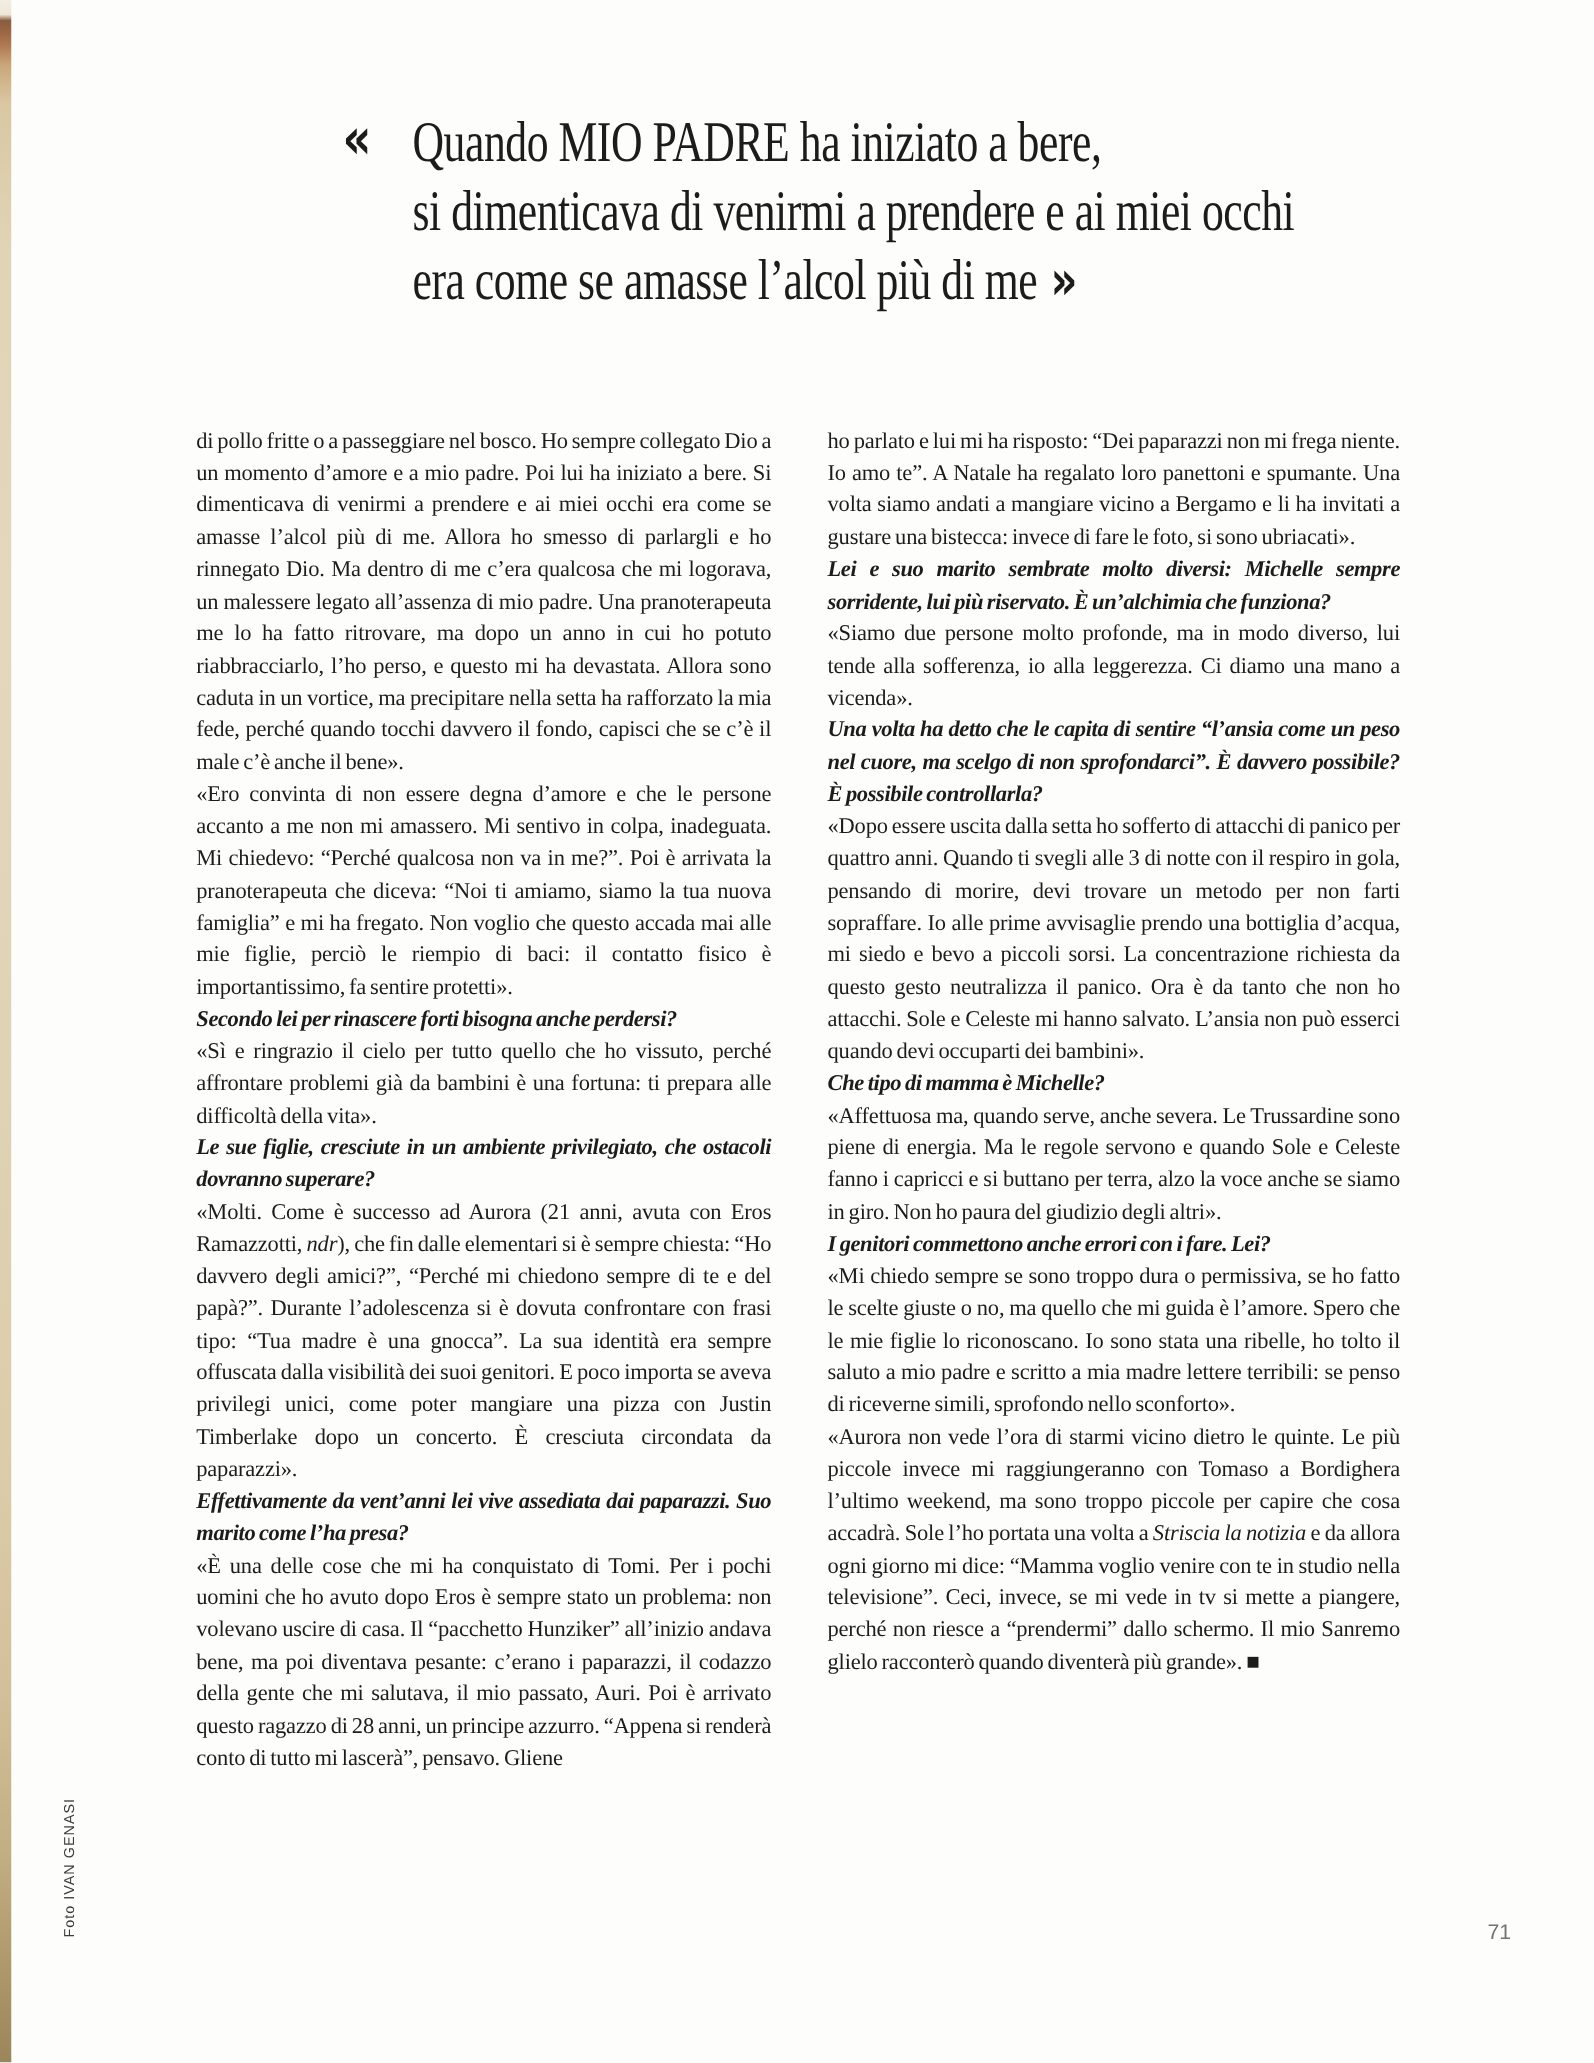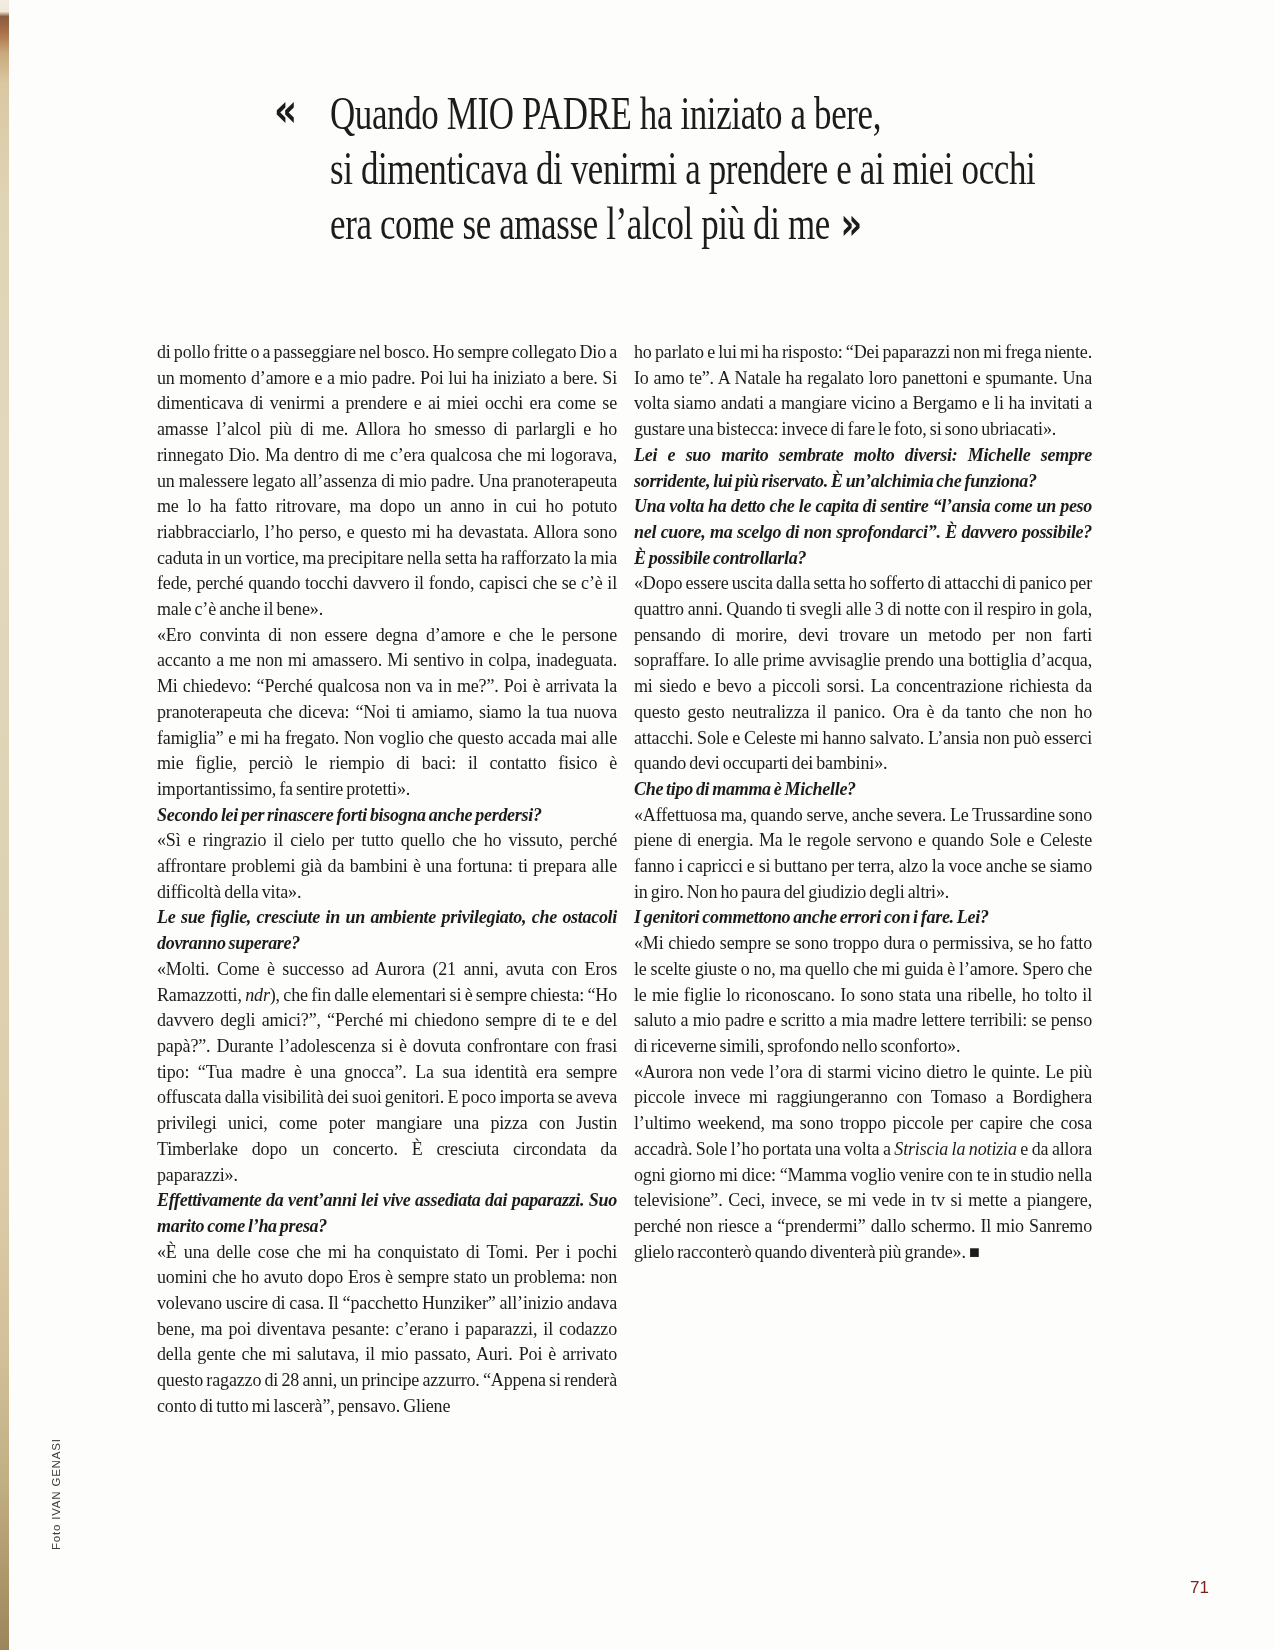--- a/index.html
+++ b/index.html
@@ -50,38 +50,38 @@
   }
   .column{
     position:absolute;top:340px;
     text-align:justify;
     font-size:18px;
     line-height:25.7px;
     letter-spacing:-0.15px;
     word-spacing:-1.2px;
   }
   .col-left{left:157px;width:460px;}
-  .col-right{left:634px;width:458px;}
+  .col-right{left:662px;width:458px;}
   .para{margin:0;}
   .question{font-weight:bold;font-style:italic;letter-spacing:-0.3px;}
   .italic{font-style:italic;}
   .photo-credit{
     position:absolute;left:50px;top:1438px;height:112px;
     writing-mode:vertical-rl;
     transform:rotate(180deg);
     font-family:"Liberation Sans","DejaVu Sans",sans-serif;
     font-size:11.5px;
     letter-spacing:0.8px;
     color:#3c3c3c;
     white-space:nowrap;
   }
   .page-number{
-    position:absolute;left:1190px;top:1578px;
+    position:absolute;left:1190px;top:1536px;
     font-family:"Liberation Sans","DejaVu Sans",sans-serif;
-    font-size:17px;color:#7f1d1d;
+    font-size:17px;color:#737373;
   }
 </style>
 </head>
 <body>
 
 <div class="page">
   <div class="edge-strip"></div>
 
   <header class="headline">
     <span class="open-guillemet">«</span>
@@ -96,20 +96,21 @@
       <p class="para question"><span>Secondo lei per rinascere forti bisogna anche perdersi?</span></p>
       <p class="para answer"><span>«Sì e ringrazio il cielo per tutto quello che ho vissuto, perché affrontare problemi già da bambini è una fortuna: ti prepara alle difficoltà della vita».</span></p>
       <p class="para question"><span>Le sue figlie, cresciute in un ambiente privilegiato, che ostacoli dovranno superare?</span></p>
       <p class="para answer"><span>«Molti. Come è successo ad Aurora (21 anni, avuta con Eros Ramazzotti, </span><span class="italic">ndr</span><span>), che fin dalle elementari si è sempre chiesta: “Ho davvero degli amici?”, “Perché mi chiedono sempre di te e del papà?”. Durante l’adolescenza si è dovuta confrontare con frasi tipo: “Tua madre è una gnocca”. La sua identità era sempre offuscata dalla visibilità dei suoi genitori. E poco importa se aveva privilegi unici, come poter mangiare una pizza con Justin Timberlake dopo un concerto. È cresciuta circondata da paparazzi».</span></p>
       <p class="para question"><span>Effettivamente da vent’anni lei vive assediata dai paparazzi. Suo marito come l’ha presa?</span></p>
       <p class="para answer"><span>«È una delle cose che mi ha conquistato di Tomi. Per i pochi uomini che ho avuto dopo Eros è sempre stato un problema: non volevano uscire di casa. Il “pacchetto Hunziker” all’inizio andava bene, ma poi diventava pesante: c’erano i paparazzi, il codazzo della gente che mi salutava, il mio passato, Auri. Poi è arrivato questo ragazzo di 28 anni, un principe azzurro. “Appena si renderà conto di tutto mi lascerà”, pensavo. Gliene</span></p>
     </section>
   <section class="column col-right">
       <p class="para answer"><span>ho parlato e lui mi ha risposto: “Dei paparazzi non mi frega niente. Io amo te”. A Natale ha regalato loro panettoni e spumante. Una volta siamo andati a mangiare vicino a Bergamo e li ha invitati a gustare una bistecca: invece di fare le foto, si sono ubriacati».</span></p>
       <p class="para question"><span>Lei e suo marito sembrate molto diversi: Michelle sempre sorridente, lui più riservato. È un’alchimia che funziona?</span></p>
+      <p class="para answer"><span>«Siamo due persone molto profonde, ma in modo diverso, lui tende alla sofferenza, io alla leggerezza. Ci diamo una mano a vicenda».</span></p>
       <p class="para question"><span>Una volta ha detto che le capita di sentire “l’ansia come un peso nel cuore, ma scelgo di non sprofondarci”. È davvero possibile? È possibile controllarla?</span></p>
       <p class="para answer"><span>«Dopo essere uscita dalla setta ho sofferto di attacchi di panico per quattro anni. Quando ti svegli alle 3 di notte con il respiro in gola, pensando di morire, devi trovare un metodo per non farti sopraffare. Io alle prime avvisaglie prendo una bottiglia d’acqua, mi siedo e bevo a piccoli sorsi. La concentrazione richiesta da questo gesto neutralizza il panico. Ora è da tanto che non ho attacchi. Sole e Celeste mi hanno salvato. L’ansia non può esserci quando devi occuparti dei bambini».</span></p>
       <p class="para question"><span>Che tipo di mamma è Michelle?</span></p>
       <p class="para answer"><span>«Affettuosa ma, quando serve, anche severa. Le Trussardine sono piene di energia. Ma le regole servono e quando Sole e Celeste fanno i capricci e si buttano per terra, alzo la voce anche se siamo in giro. Non ho paura del giudizio degli altri».</span></p>
       <p class="para question"><span>I genitori commettono anche errori con i fare. Lei?</span></p>
       <p class="para answer"><span>«Mi chiedo sempre se sono troppo dura o permissiva, se ho fatto le scelte giuste o no, ma quello che mi guida è l’amore. Spero che le mie figlie lo riconoscano. Io sono stata una ribelle, ho tolto il saluto a mio padre e scritto a mia madre lettere terribili: se penso di riceverne simili, sprofondo nello sconforto».</span></p>
       <p class="para answer"><span>«Aurora non vede l’ora di starmi vicino dietro le quinte. Le più piccole invece mi raggiungeranno con Tomaso a Bordighera l’ultimo weekend, ma sono troppo piccole per capire che cosa accadrà. Sole l’ho portata una volta a </span><span class="italic">Striscia la notizia</span><span> e da allora ogni giorno mi dice: “Mamma voglio venire con te in studio nella televisione”. Ceci, invece, se mi vede in tv si mette a piangere, perché non riesce a “prendermi” dallo schermo. Il mio Sanremo glielo racconterò quando diventerà più grande». ■</span></p>
     </section>
 
   <div class="photo-credit">Foto IVAN GENASI</div>

